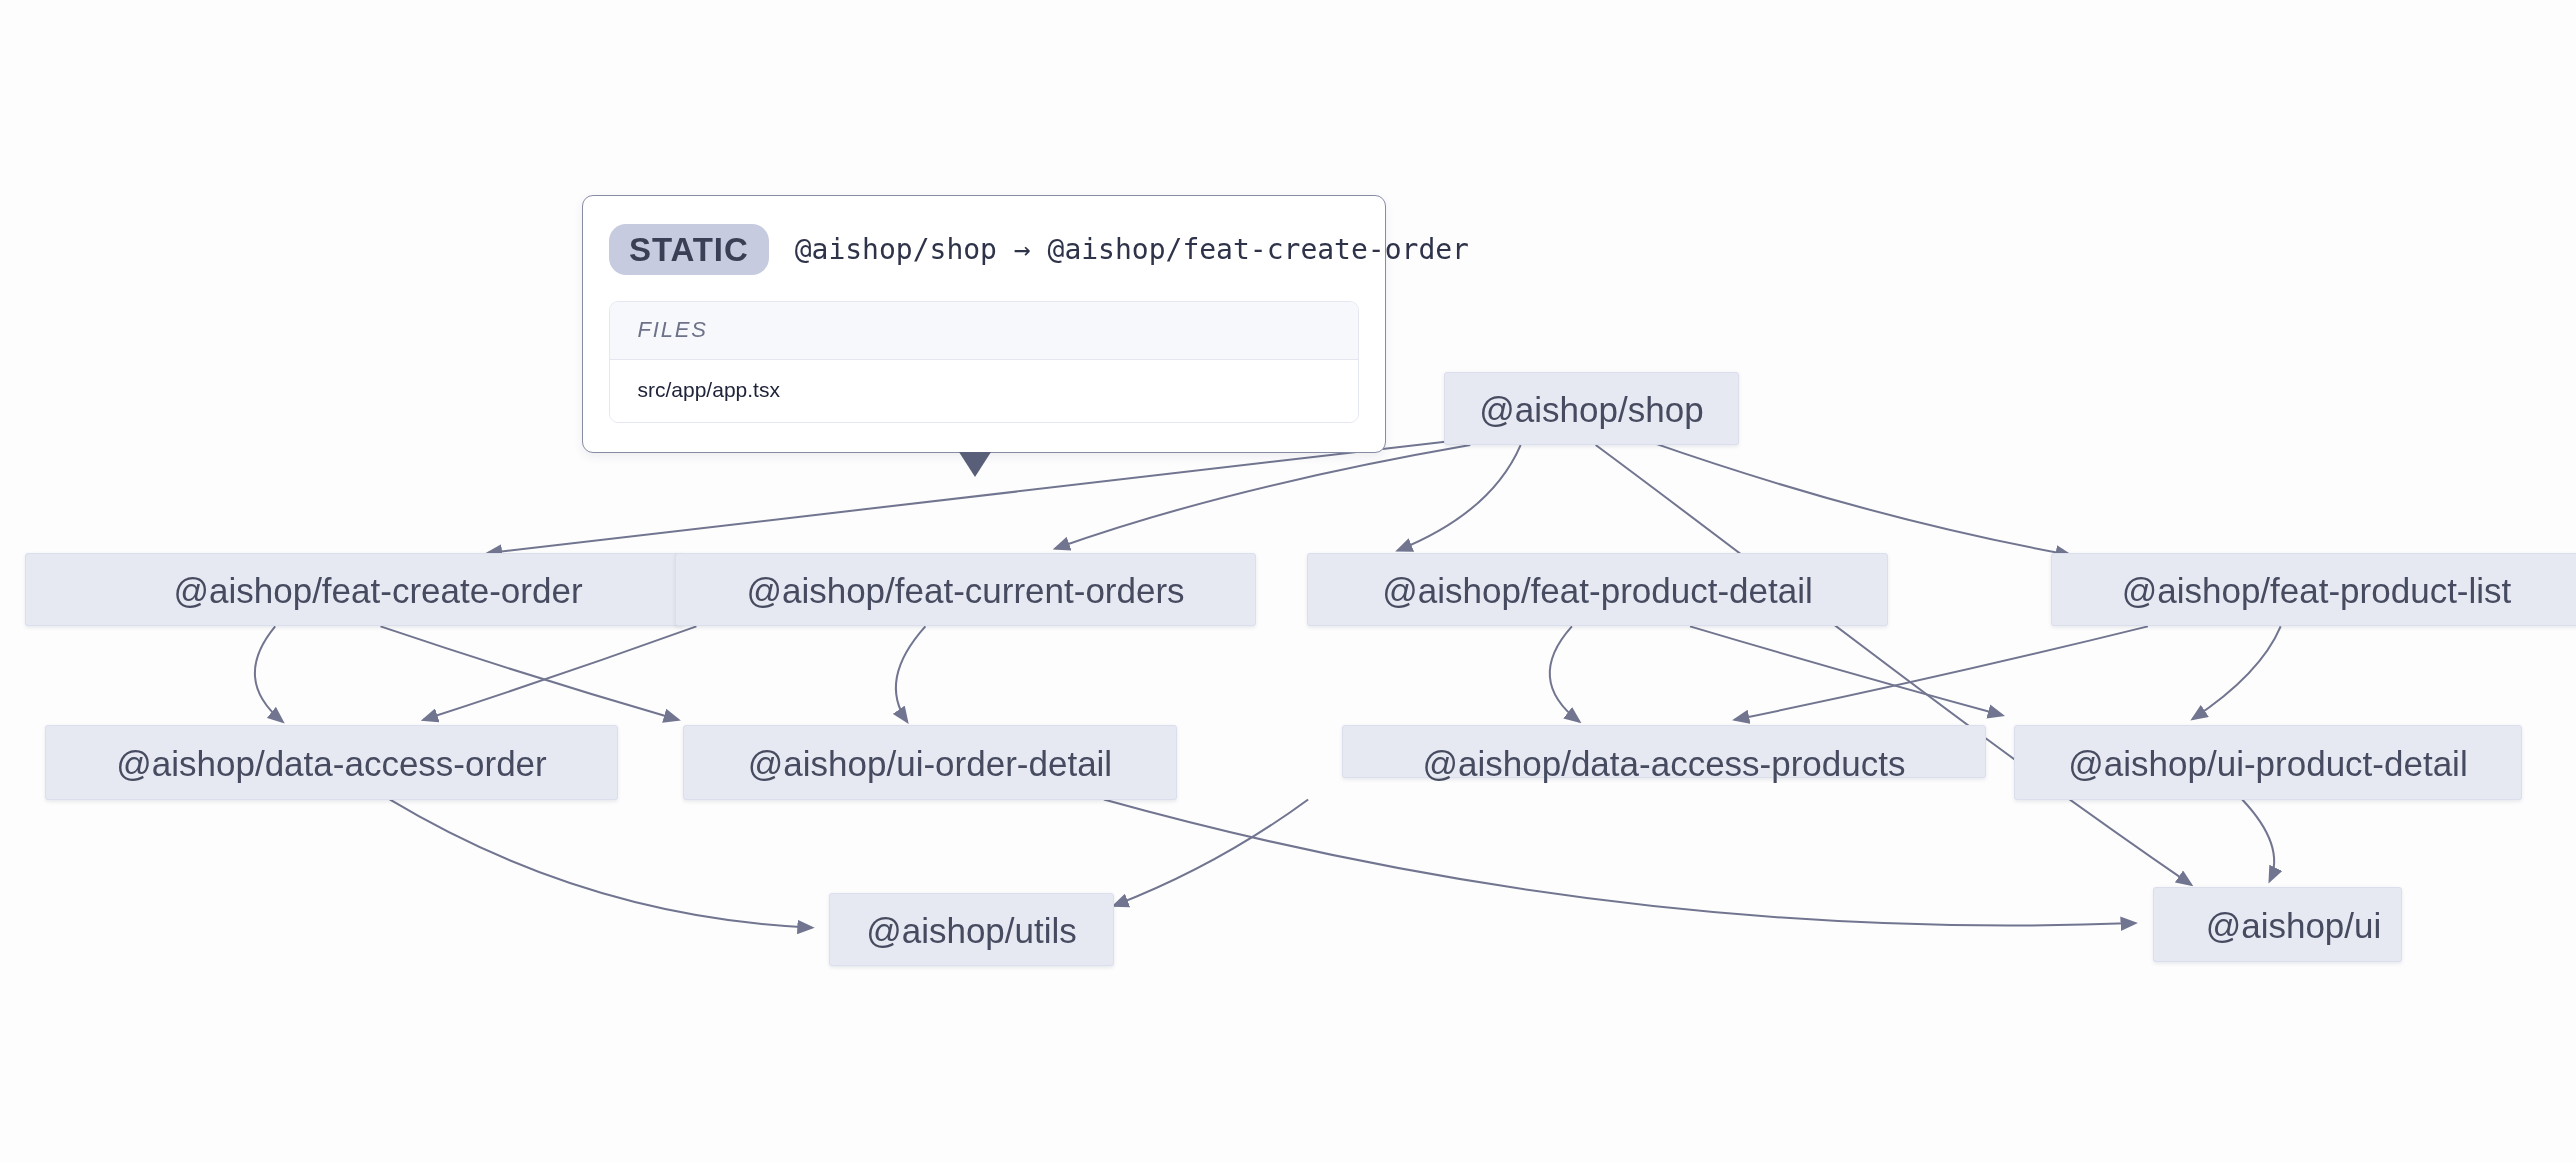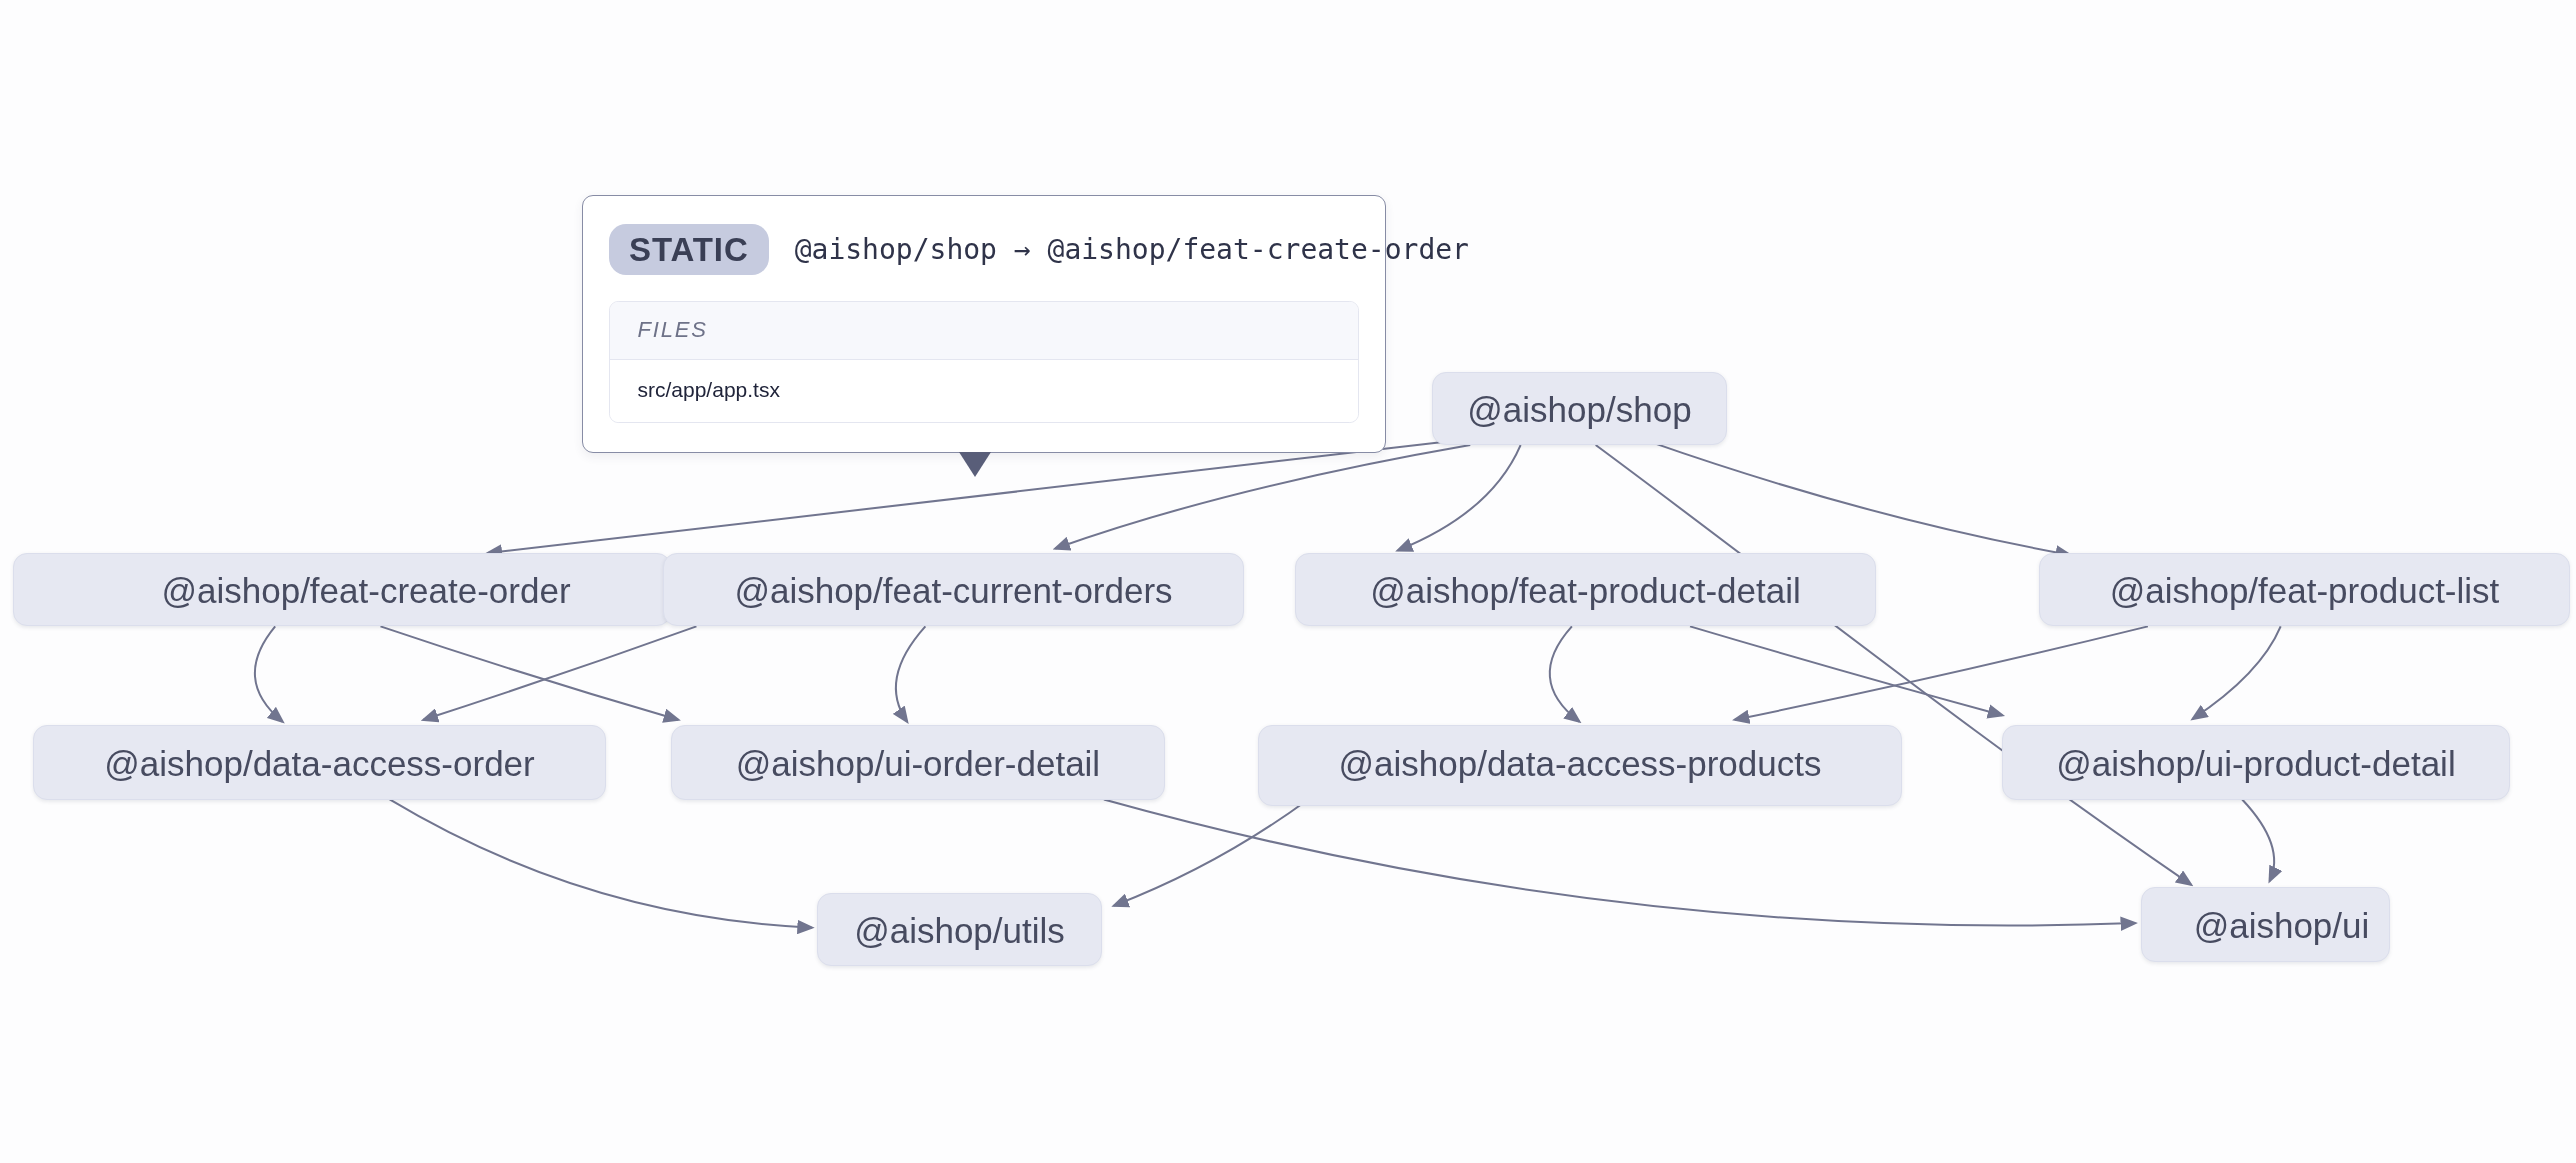--- a/index.html
+++ b/index.html
@@ -15,27 +15,28 @@
     fill:none;
     stroke:var(--edge,#71758f);
     stroke-width:2.2px;
   }
   .node{
     position:absolute;
     z-index:2;
     box-sizing:border-box;
     background:var(--node-bg,#e6e8f2);
     border:0.9px solid var(--node-border,#dbdeec);
-    border-radius:14px;
+    border-radius:3px;
     color:var(--node-text,#474b60);
     font-size:35px;
     text-align:center;
     white-space:nowrap;
     box-shadow:0 1.8px 3.7px rgba(60,64,90,0.10);
     cursor:pointer;
+    margin-left:12px;
   }
   .tooltip{
     position:absolute;
     z-index:3;
     left:582px;top:195px;width:804px;height:258px;
     box-sizing:border-box;
     background:#ffffff;
     border:1.8px solid var(--tooltip-border,#878ca5);
     border-radius:11px;
     box-shadow:0 3.7px 9.2px rgba(60,64,90,0.08);
@@ -139,18 +140,18 @@
   </div>
   <div class="caret"></div>
 
 <div class="node" style="left: 1432px; top: 372px; width: 295px; height: 73px; line-height: 73px;">@aishop/shop</div>
     <div class="node" style="left: 13px; top: 553px; width: 658px; height: 73px; line-height: 73px; padding-left: 48px;">@aishop/feat-create-order</div>
     <div class="node" style="left: 663px; top: 553px; width: 581px; height: 73px; line-height: 73px;">@aishop/feat-current-orders</div>
     <div class="node" style="left: 1295px; top: 553px; width: 581px; height: 73px; line-height: 73px;">@aishop/feat-product-detail</div>
     <div class="node" style="left: 2039px; top: 553px; width: 531px; height: 73px; line-height: 73px;">@aishop/feat-product-list</div>
     <div class="node" style="left: 671px; top: 725px; width: 494px; height: 75px; line-height: 75px;">@aishop/ui-order-detail</div>
     <div class="node" style="left: 33px; top: 725px; width: 573px; height: 75px; line-height: 75px;">@aishop/data-access-order</div>
-    <div class="node" style="left: 1258px; top: 725px; width: 644px; height: 81px; line-height: 75px;">@aishop/data-access-products</div>
+    <div class="node" style="left: 1330px; top: 725px; width: 644px; height: 53px; line-height: 75px;">@aishop/data-access-products</div>
     <div class="node" style="left: 2002px; top: 725px; width: 508px; height: 75px; line-height: 75px;">@aishop/ui-product-detail</div>
     <div class="node" style="left: 817px; top: 893px; width: 285px; height: 73px; line-height: 73px;">@aishop/utils</div>
     <div class="node" style="left: 2141px; top: 887px; width: 249px; height: 75px; line-height: 75px; padding-left: 32px;">@aishop/ui</div>
   </div>
 
 
 </body></html>

